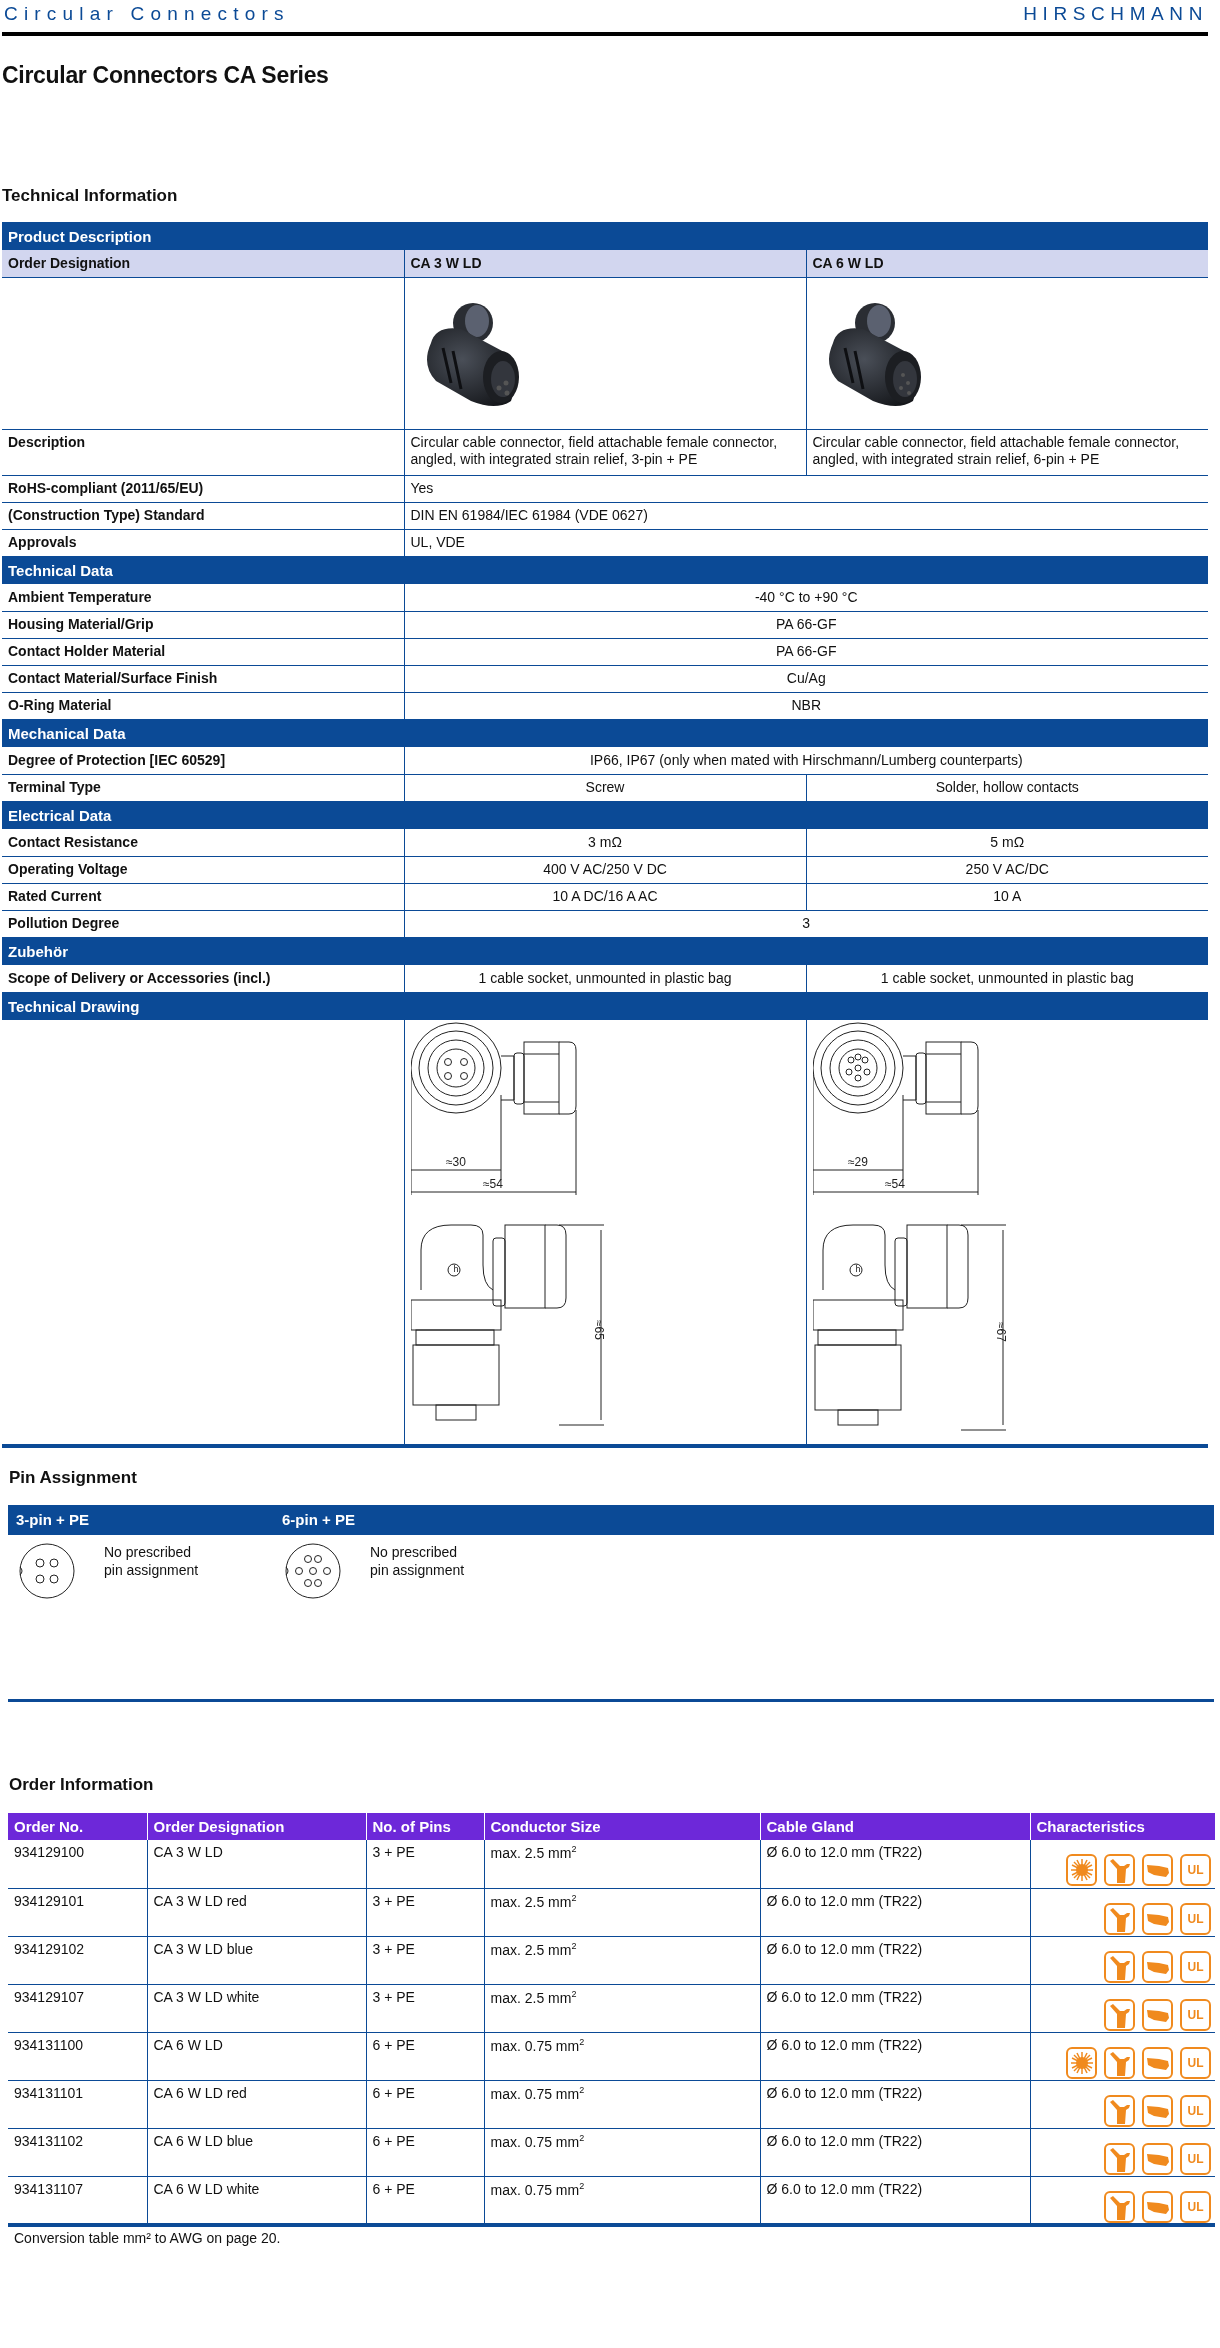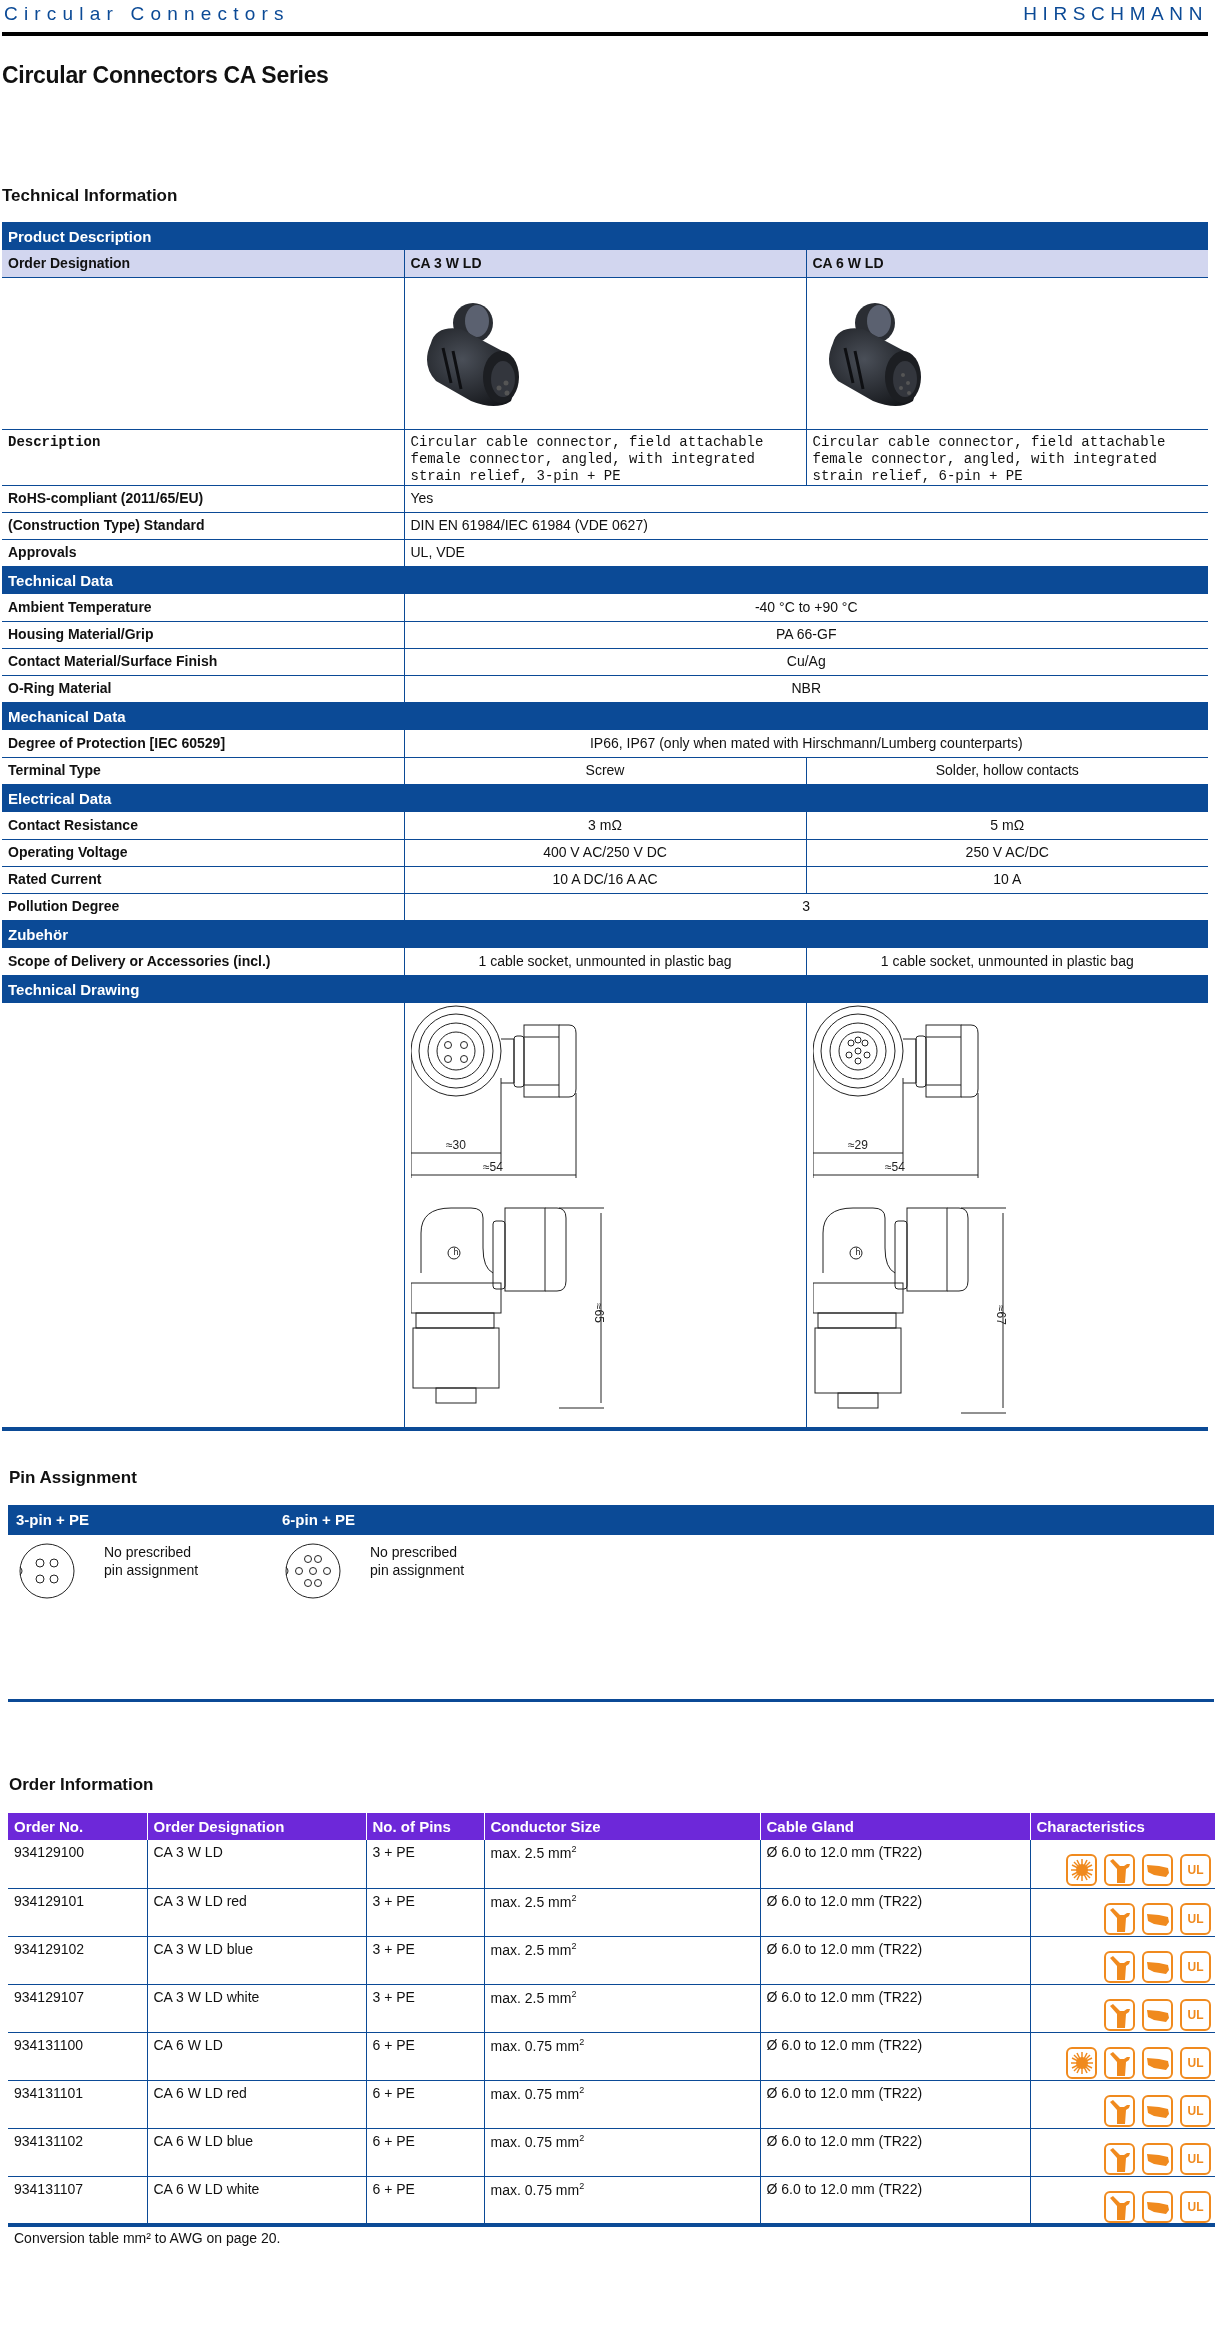--- a/index.html
+++ b/index.html
@@ -14,21 +14,21 @@
   
   .tech { position: absolute; left: 2px; top: 222px; width: 1206px; border-collapse: collapse; table-layout: fixed; }
   .tech td { font-size: 14px; padding: 0 6px; height: 27px; border-bottom: 1.5px solid #0b4a96; vertical-align: middle; line-height: 17px; }
   .tech td.lbl { font-weight: bold; width: 281px; border-right: 1.5px solid #0b4a96; }
   .tech td.col { width: 462px; }
   .tech td.col1 { border-right: 1.5px solid #0b4a96; }
   .tech td.center { text-align: center; }
   .tech tr.sect td { background: #0b4a96; color: #fff; font-weight: bold; font-size: 15px; height: 28px; border-bottom: none; }
   .tech tr.desig td { background: #d2d6ef; font-weight: bold; }
   .tech tr.photo td { height: 152px; }
-  .tech tr.descr td { height: 46px; vertical-align: top; padding-top: 4px; font-family: Liberation Mono, monospace; }
+  .tech tr.descr td { height: 46px; vertical-align: top; padding-top: 4px; }
   .tech tr.drawing td { height: 425px; vertical-align: top; border-bottom: 4px solid #0b4a96; }
   .photo-box { width: 150px; height: 130px; margin: 10px 0 0 0; }
 
   
   .pin-head { position: absolute; left: 8px; top: 1505px; width: 1206px; height: 30px; background: #0b4a96; color: #fff; font-weight: bold; font-size: 15px; }
   .pin-head span { position: absolute; top: 6px; text-align: center; }
   .pin-item { position: absolute; top: 1542px; }
   .pin-text { position: absolute; font-size: 14px; line-height: 18px; color: #111; }
   .pin-rule { position: absolute; left: 8px; top: 1699px; width: 1206px; height: 3px; background: #0b4a96; }
 
@@ -127,20 +127,24 @@
 
   <tr class="sect">
     <td colspan="3">Technical Data</td>
   </tr>
   <tr>
     <td class="lbl">Ambient Temperature</td>
     <td colspan="2" class="center">-40 °C to +90 °C</td>
   </tr>
   <tr>
     <td class="lbl">Housing Material/Grip</td>
+    <td colspan="2" class="center">PA 66-GF</td>
+  </tr>
+  <tr>
+    <td class="lbl">Contact Holder Material</td>
     <td colspan="2" class="center">PA 66-GF</td>
   </tr>
   <tr>
     <td class="lbl">Contact Material/Surface Finish</td>
     <td colspan="2" class="center">Cu/Ag</td>
   </tr>
   <tr>
     <td class="lbl">O-Ring Material</td>
     <td colspan="2" class="center">NBR</td>
   </tr>

